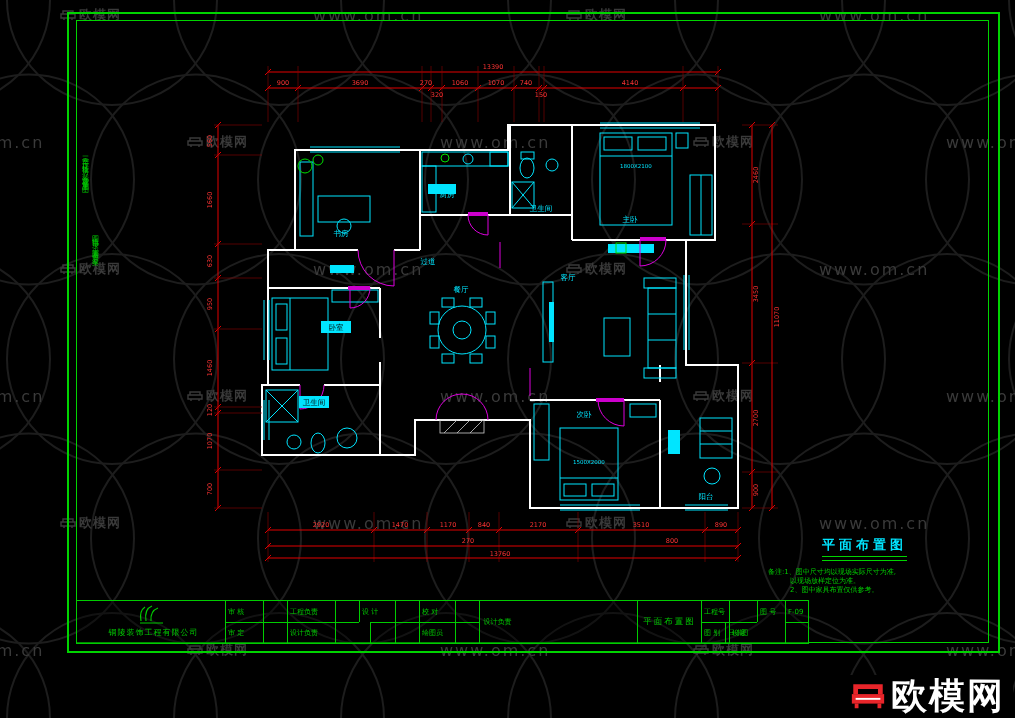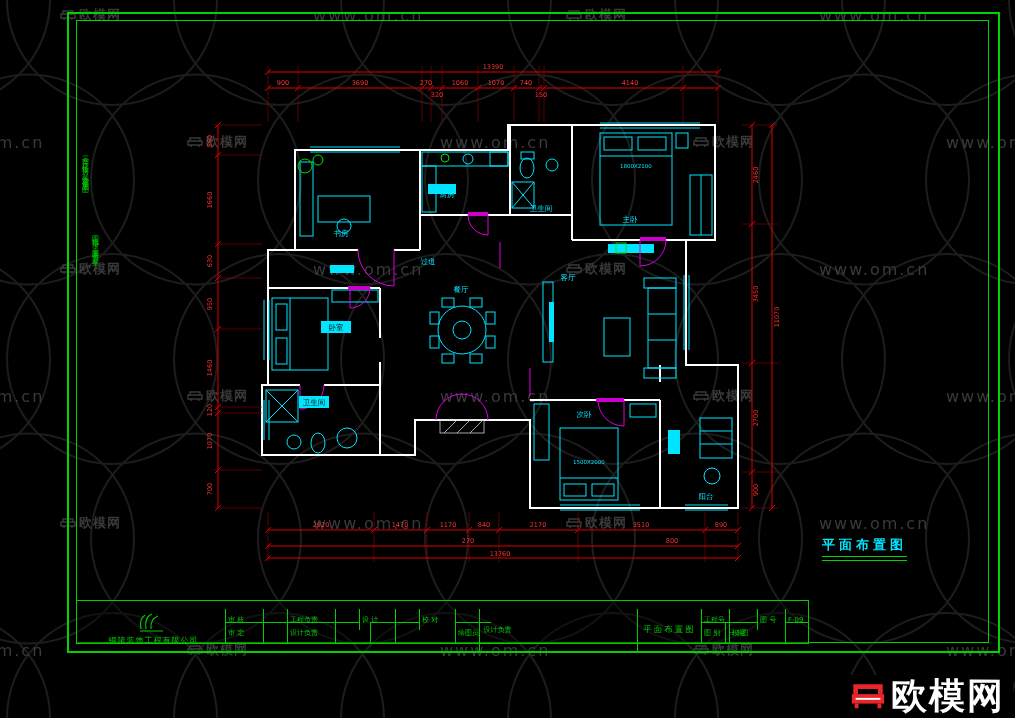--- a/index.html
+++ b/index.html
@@ -41,21 +41,21 @@
   #drawing-title{position:absolute;left:822px;top:536px;z-index:4;color:#00e5ff;
                  font-size:13px;font-weight:bold;letter-spacing:4px;white-space:nowrap;}
   #drawing-title .uline{margin-top:2px;height:3px;border-top:1px solid #00d400;
                  border-bottom:1px solid #00d400;}
   
   #notes{position:absolute;left:768px;top:568px;width:190px;z-index:4;color:#0c0;
          font-size:7px;line-height:9px;}
   
   #title-block{position:absolute;left:76px;top:600px;width:731px;height:42px;z-index:5;
                border:1px solid #0c0;color:#0c0;font-size:7px;box-sizing:content-box;background:rgba(0,0,0,.35);}
-  .tb{position:absolute;top:8px;height:21px;border-left:1px solid #0c0;box-sizing:border-box;
+  .tb{position:absolute;top:0;height:21px;border-left:1px solid #0c0;box-sizing:border-box;
       display:flex;align-items:center;padding-left:2px;overflow:hidden;white-space:nowrap;}
   .tb.r2{top:21px;border-top:1px solid #0c0;}
   .tb.full{height:42px;flex-direction:column;}
   .tb.c{justify-content:center;padding-left:0;}
   .tb .company{font-size:8px;margin-left:3px;letter-spacing:1px;}
   .tb.proj{font-size:7.5px;}
   .tb.dwg{font-size:8.5px;letter-spacing:2px;}
   
   #branding{position:absolute;right:2px;bottom:0;width:172px;z-index:50;background:#000;
             display:flex;flex-direction:column;align-items:center;padding:2px 0 3px 0;}
@@ -449,20 +449,25 @@
   </svg>
 
   <div class="margin-col" style="left:80px;top:150px;">三室二厅样板房 装饰装修施工图</div>
   <div class="margin-col" style="left:90px;top:230px;">图纸目录 平面布置方案</div>
 
   <div id="drawing-title">
     <span>平面布置图</span>
     <div class="uline"></div>
   </div>
 
+  <div id="notes">
+    <div>备注:1、图中尺寸均以现场实际尺寸为准,</div>
+    <div style="padding-left:22px;">以现场放样定位为准。</div>
+    <div style="padding-left:22px;">2、图中家具布置仅供参考。</div>
+  </div>
 
   <div id="title-block">
     <div class="tb full" style="left:0;width:148px;border-left:none;">
       <svg width="30" height="26" viewBox="0 0 30 26">
         <path d="M4 20 Q2 10 8 6 M9 20 Q7 8 15 5 M14 20 Q13 10 21 7 M3 22 H26" stroke="#0c0" fill="none" stroke-width="1.2"></path>
       </svg>
       <span class="company">铜陵装饰工程有限公司</span>
     </div>
     <div class="tb" style="left:148px;width:38px;">审 核</div>
     <div class="tb r2" style="left:148px;width:38px;">审 定</div>
@@ -470,21 +475,21 @@
     <div class="tb r2" style="left:186px;width:24px;"></div>
     <div class="tb" style="left:210px;width:48px;">工程负责</div>
     <div class="tb r2" style="left:210px;width:48px;">设计负责</div>
     <div class="tb" style="left:258px;width:24px;"></div>
     <div class="tb r2" style="left:258px;width:24px;"></div>
     <div class="tb" style="left:282px;width:36px;">设 计</div>
     <div class="tb r2" style="left:293px;width:36px;padding-left:48px;">制 图</div>
     <div class="tb" style="left:318px;width:24px;"></div>
     <div class="tb r2" style="left:318px;width:24px;"></div>
     <div class="tb" style="left:342px;width:36px;">校 对</div>
-    <div class="tb r2" style="left:342px;width:36px;margin-left:36px;">绘图员</div>
+    <div class="tb r2" style="left:342px;width:36px;">绘图员</div>
     <div class="tb" style="left:378px;width:24px;"></div>
     <div class="tb r2" style="left:378px;width:24px;"></div>
     <div class="tb full c" style="left:402px;width:36px;">设计负责</div>
     <div class="tb full c dwg" style="left:560px;width:64px;">平面布置图</div>
     <div class="tb" style="left:624px;width:28px;">工程号</div>
     <div class="tb r2" style="left:624px;width:28px;">图 别</div>
     <div class="tb" style="left:652px;width:28px;"></div>
     <div class="tb r2" style="left:652px;width:28px;">竣 图</div>
     <div class="tb" style="left:680px;width:28px;">图 号</div>
     <div class="tb r2" style="left:648px;width:28px;">日 期</div>

